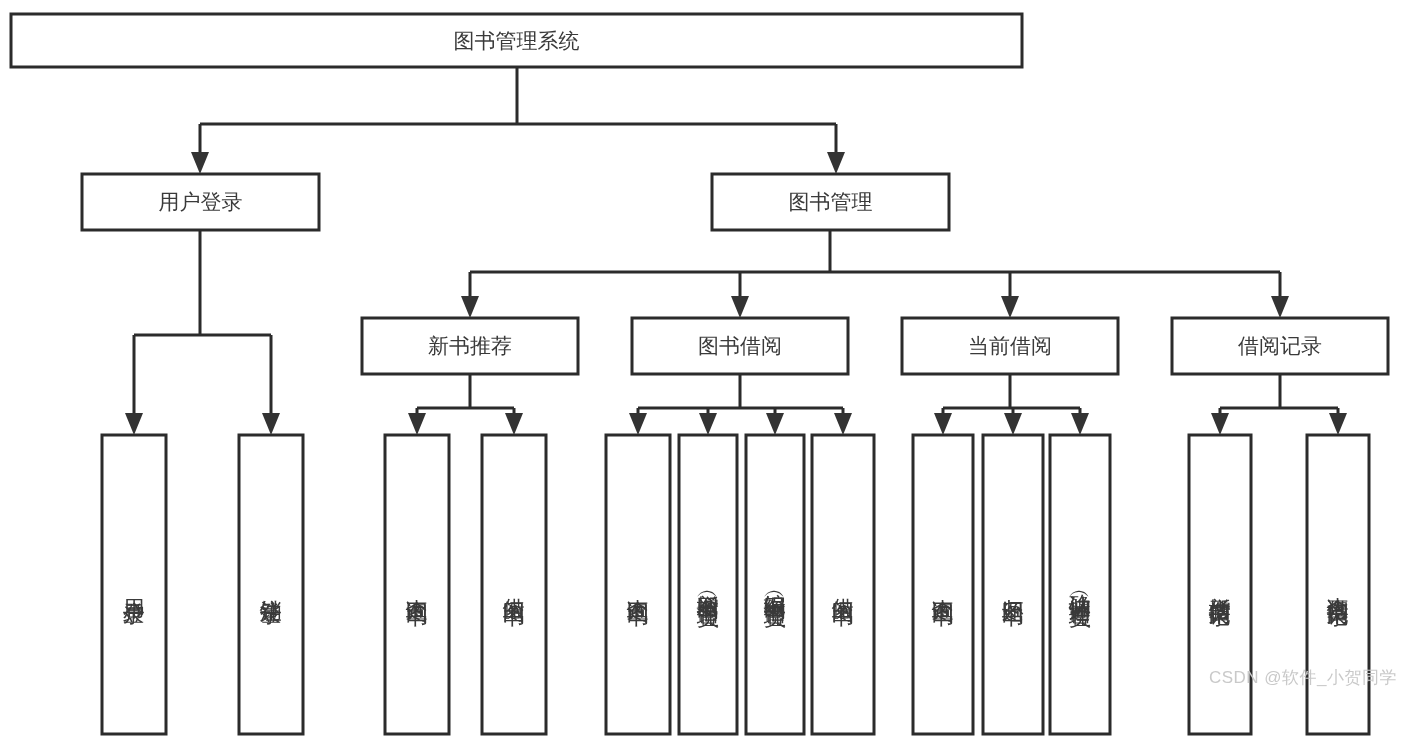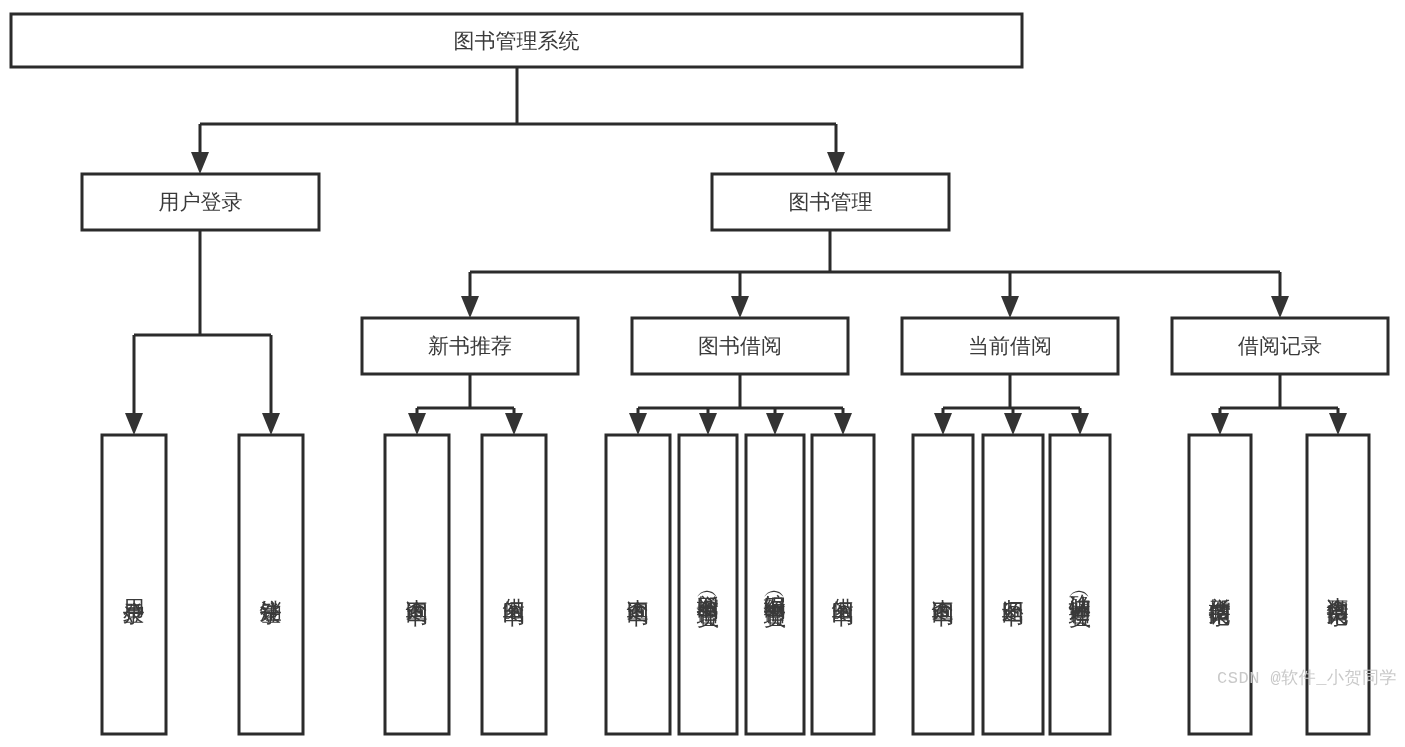--- a/index.html
+++ b/index.html
@@ -62,21 +62,21 @@
     color: #3a3a3a;
     letter-spacing: 2px;
     white-space: nowrap;
     pointer-events: none;
     user-select: none;
   }
   .watermark {
     position: absolute;
     right: 8px;
     bottom: 4px;
-    font-family: Liberation Mono, monospace;
+    font-family: Liberation Sans, sans-serif;
     font-size: 17px;
     color: #c9c9c9;
     letter-spacing: 0.5px;
     white-space: nowrap;
     margin-top: 12px;
   }
 </style>
 </head>
 <body>
 

